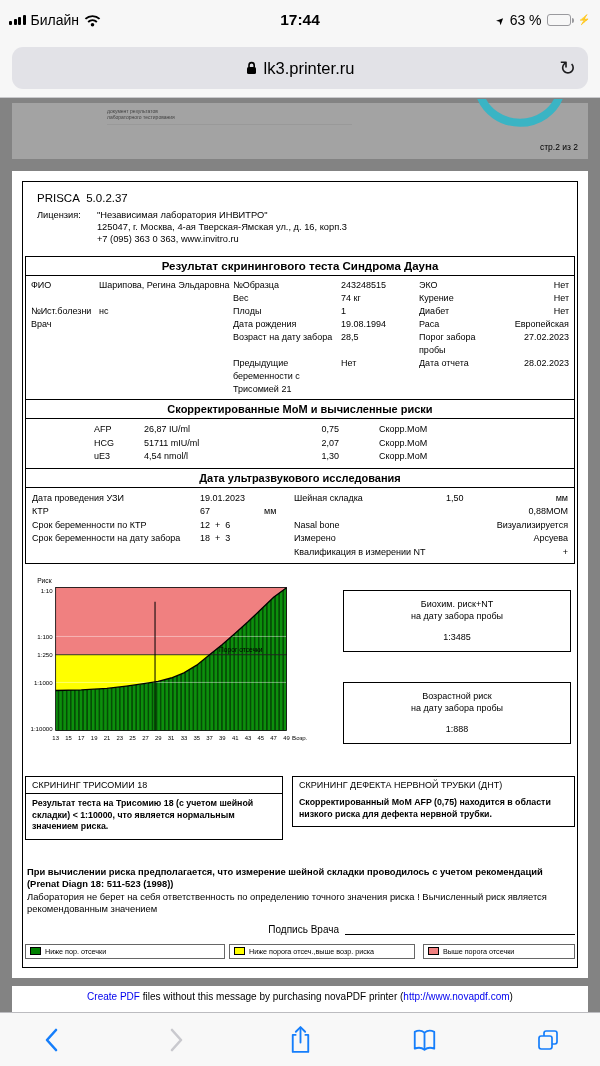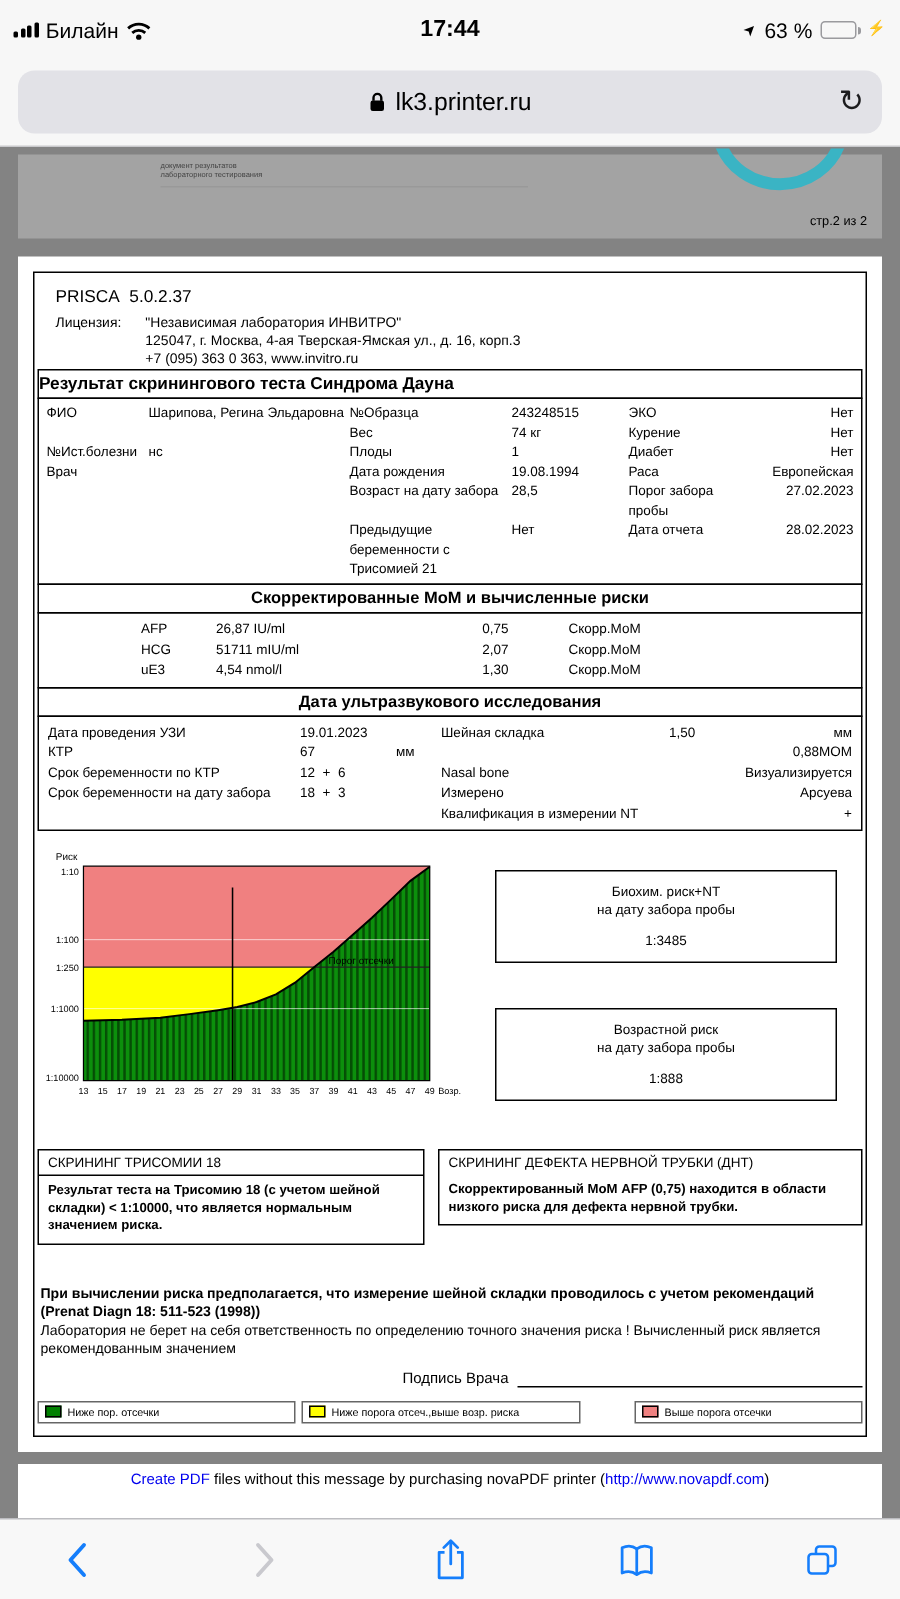--- a/index.html
+++ b/index.html
@@ -36,62 +36,62 @@
   .tiny-text{position:absolute;left:95px;top:5px;font-size:5px;line-height:6px;color:#444}
   .tiny-rule{position:absolute;left:95px;top:21px;width:245px;border-top:1px solid #999}
   .swoosh{position:absolute;right:22px;top:-14px}
   .page-num{position:absolute;right:10px;bottom:7px;font-size:8.5px}
 
   .doc-page{background:#fff;padding:10px;flex:none}
   .frame{border:1.5px solid #000;padding:8px 2px}
 
   .prisca{font-size:11.5px;margin:2px 0 5px 12px}
   .license{display:flex;gap:16px;margin-left:12px;font-size:9.3px;line-height:12px}
-  .title-box{border:1px solid #000;font-weight:700;font-size:11.5px;padding:3px 0;margin-top:1px}
+  .title-box{border:1px solid #000;text-align:center;font-weight:700;font-size:11.5px;padding:3px 0;margin-top:11px}
 
   .ptable{border:1px solid #000;margin-top:-1px;font-size:9px;padding:3px 5px}
   .prow{display:grid;grid-template-columns:68px 134px 108px 60px 100px 1fr;line-height:13px}
   .prow .v2{text-align:left}
   .prow .l3{padding-left:18px}
   .prow .v3{text-align:right}
 
   .sec-header{border:1px solid #000;margin-top:-1px;text-align:center;font-weight:700;font-size:11px;padding:3px 0}
   .mom-table{border:1px solid #000;margin-top:-1px;font-size:9px;padding:4px 0 4px 68px}
   .mom-row{display:grid;grid-template-columns:50px 140px 55px 1fr;line-height:13.5px}
   .mom-row .mm{text-align:right}
   .mom-row .sfx{padding-left:40px}
 
   .us-table{border:1px solid #000;margin-top:-1px;font-size:9px;padding:4px 6px}
   .us-row{display:grid;grid-template-columns:168px 64px 30px 152px 40px 1fr;line-height:13.5px}
   .us-row .u2{text-align:right}
 
   .chart-section{display:flex;margin-top:10px;height:198px}
   .chart-wrap{width:292px;flex:none}
   svg.chart{width:286px;height:178px}
-  .risk-col{flex:1;display:flex;flex-direction:column;align-items:center;padding-right:4px}
+  .risk-col{flex:1;display:flex;flex-direction:column;align-items:flex-end;padding-right:4px}
   .risk-box{width:228px;border:1px solid #000;text-align:center;font-size:9px;line-height:12px;padding:7px 4px 8px}
   .risk-box .rv{margin-top:9px}
   .rb1{margin-top:16px}.rb2{margin-top:30px}
 
   .screen-row{display:flex;gap:9px;margin-top:4px;align-items:flex-start}
   .sbox{border:1px solid #000}
   .sbox1{width:258px}
   .sbox2{flex:1}
   .stitle{font-size:9px;padding:3px 6px}
   .sbox1 .stitle{border-bottom:1px solid #000}
   .sbody{font-size:8.8px;font-weight:700;line-height:11.5px;padding:4px 6px 6px}
 
   .disclaimer{margin-top:26px;font-size:9.4px;line-height:12.5px;padding:0 2px}
   .disc-bold{font-weight:700}
   .signature{margin-top:8px;display:flex;justify-content:flex-end;align-items:flex-end;gap:6px;font-size:10px}
   .sig-line{width:230px;border-bottom:1.2px solid #000;height:11px}
 
   .legend-row{display:flex;margin-top:9px;font-size:7.2px}
   .lcell{border:1px solid #666;display:flex;align-items:center;gap:4px;padding:2px 4px}
-  .lc1{width:172px}.lc2{width:186px;margin-left:4px}.lc3{margin-left:auto;width:152px}
+  .lc1{width:200px}.lc2{width:186px;margin-left:4px}.lc3{margin-left:auto;width:152px}
   .swatch{width:11px;height:8px;border:1px solid #000;flex:none}
   .sw-green{background:#008000}.sw-yellow{background:#ffff00}.sw-red{background:#f08080}
 
   .pdf-banner{flex:1;background:#fff;margin-top:8px;padding-top:5px;text-align:center;font-size:10px}
   .pdf-banner .lnk{color:#0000ee;cursor:pointer}
 
   
   .toolbar{position:absolute;bottom:0;left:0;right:0;height:54px;background:#f8f8f8;border-top:1px solid #bcbcc0;display:flex;align-items:center;justify-content:space-between;padding:0 30px;z-index:6}
   .tb-btn{display:flex;align-items:center;justify-content:center;width:44px;height:44px}
 </style>

